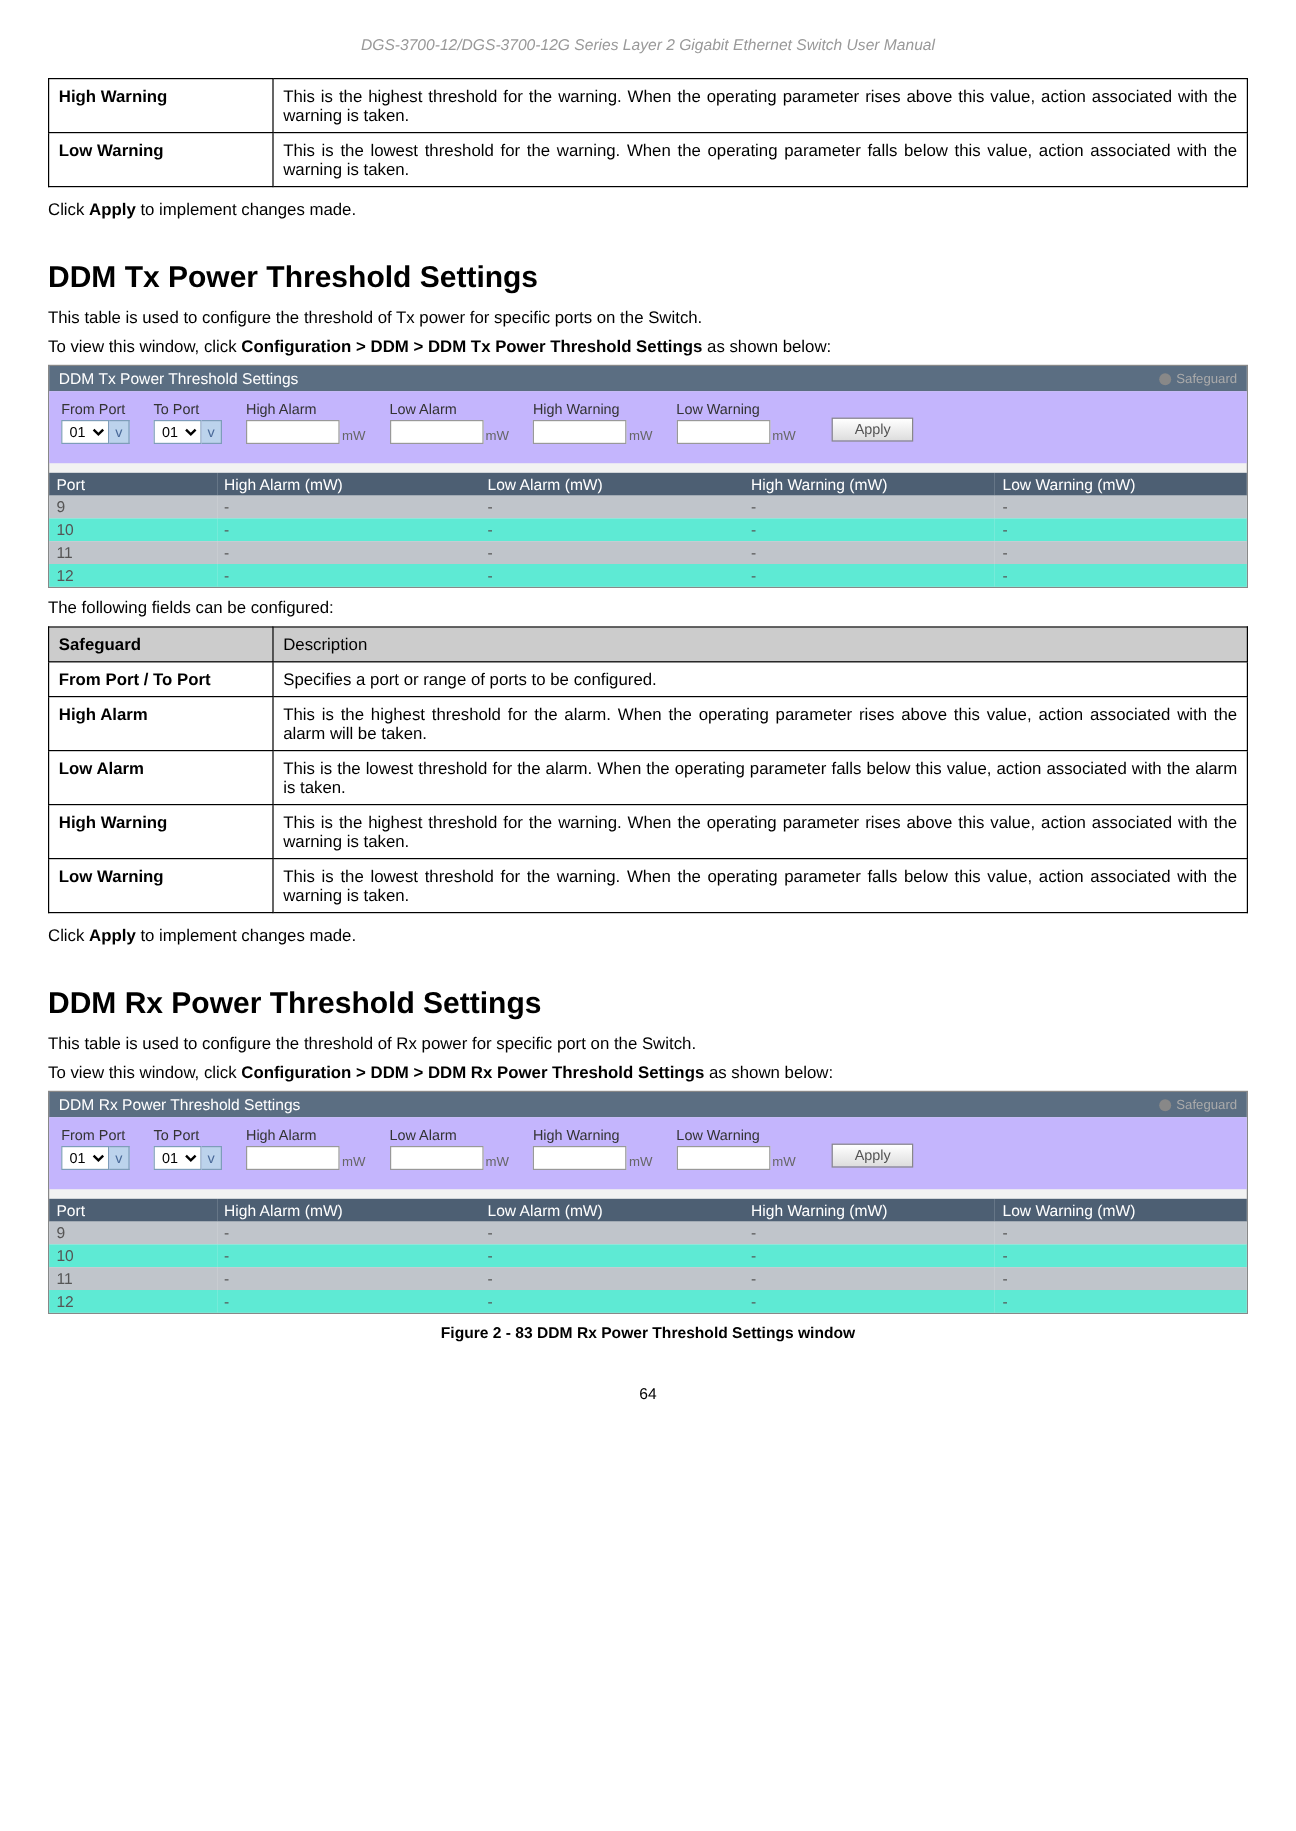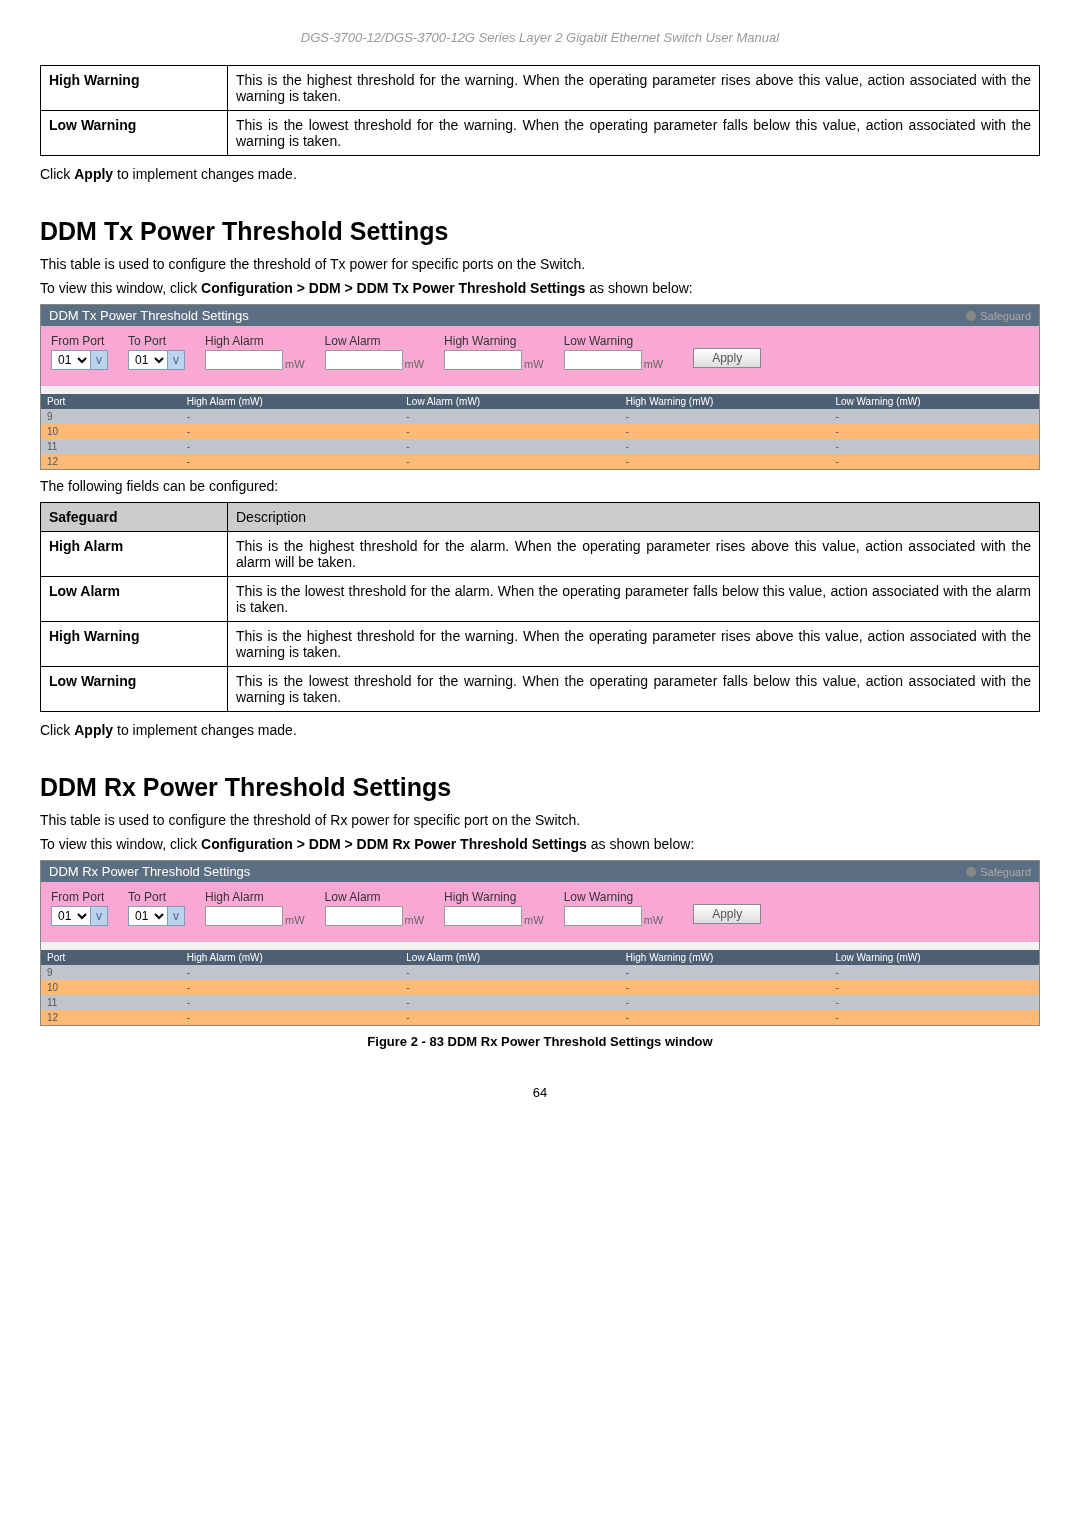--- a/index.html
+++ b/index.html
@@ -10,34 +10,34 @@
 .param-table td:first-child{width:170px;font-weight:bold}
 .param-header{background:#ccc}
 .param-header td{font-weight:bold}
 .body-text{font-size:14px;margin:8px 0}
 .bold{font-weight:bold}
 h2{font-family:Arial;font-weight:bold;font-size:25px;margin:35px 0 10px}
 .screenshot{border:1px solid #888;background:#f2f2f2;margin:8px 0}
 .ss-title{background:#5b6e82;color:#fff;font-size:13px;padding:3px 8px;display:flex;justify-content:space-between;align-items:center}
 .safeguard{color:#aaa;font-size:11px;display:inline-flex;align-items:center}
 .safeguard::before{content:"";display:inline-block;width:10px;height:10px;border-radius:50%;background:#888;margin-right:4px}
-.ss-controls{display:flex;flex-wrap:wrap;padding:8px 10px 16px;gap:0;background:#f9a8d4}
+.ss-controls{display:flex;flex-wrap:wrap;padding:8px 10px 16px;gap:0;background:#c4b5fd}
 .ctrl{display:flex;flex-direction:column;margin-right:20px;font-size:12px;color:#333}
 .ctrl label{margin-bottom:2px}
 .ctrl .input-row{display:flex;align-items:flex-end}
 .ctrl select{font-size:12px;border:1px solid #7e9db9;background:#fff;padding:1px 2px}
 .ctrl .dropdown-btn{background:#bcd3ec;border:1px solid #7e9db9;border-left:none;width:16px;height:18px;display:inline-flex;align-items:center;justify-content:center;color:#4a6a99}
 .ctrl input[type=text]{font-size:12px;border:1px solid #999;width:70px;height:16px;padding:1px 3px}
 .unit{font-size:11px;color:#666;margin-left:2px}
 .apply-btn{font-size:12px;border:1px solid #888;background:linear-gradient(#fff,#ddd);padding:2px 18px;color:#555;cursor:pointer;margin-left:10px;margin-top:14px;height:20px}
-.ss-table{width:100%;border-collapse:collapse;font-size:10px;margin-top:8px}
+.ss-table{width:100%;border-collapse:collapse;font-size:13px;margin-top:8px}
 .ss-table th{background:#4d5f73;color:#fff;font-weight:normal;text-align:left;padding:2px 6px;border:none}
 .ss-table td{padding:2px 6px;color:#555}
 .ss-table tr.odd{background:#c0c5cb}
-.ss-table tr.even{background:#fdba74}
+.ss-table tr.even{background:#5eead4}
 .caption{text-align:center;font-weight:bold;font-size:13px;margin:6px 0 8px}
 .page-num{text-align:center;font-size:13px;margin-top:36px}
 .justify{text-align:justify}
 </style>
 </head>
 <body>
 
 <div class="page">
   <div class="manual-header">DGS-3700-12/DGS-3700-12G Series Layer 2 Gigabit Ethernet Switch User Manual</div>
 
@@ -157,20 +157,24 @@
 
   <div class="body-text">The following fields can be configured:</div>
 
   <table class="param-table">
     <tbody>
         <tr class="param-header">
           <td>Safeguard</td>
           <td style="font-weight:normal">Description</td>
         </tr>
     <tr>
+          <td>From Port / To Port</td>
+          <td>Specifies a port or range of ports to be configured.</td>
+        </tr>
+    <tr>
           <td>High Alarm</td>
           <td class="justify">This is the highest threshold for the alarm. When the operating parameter rises above this value, action associated with the alarm will be taken.</td>
         </tr>
     <tr>
           <td>Low Alarm</td>
           <td class="justify">This is the lowest threshold for the alarm. When the operating parameter falls below this value, action associated with the alarm is taken.</td>
         </tr>
     <tr>
           <td>High Warning</td>
           <td class="justify">This is the highest threshold for the warning. When the operating parameter rises above this value, action associated with the warning is taken.</td>

